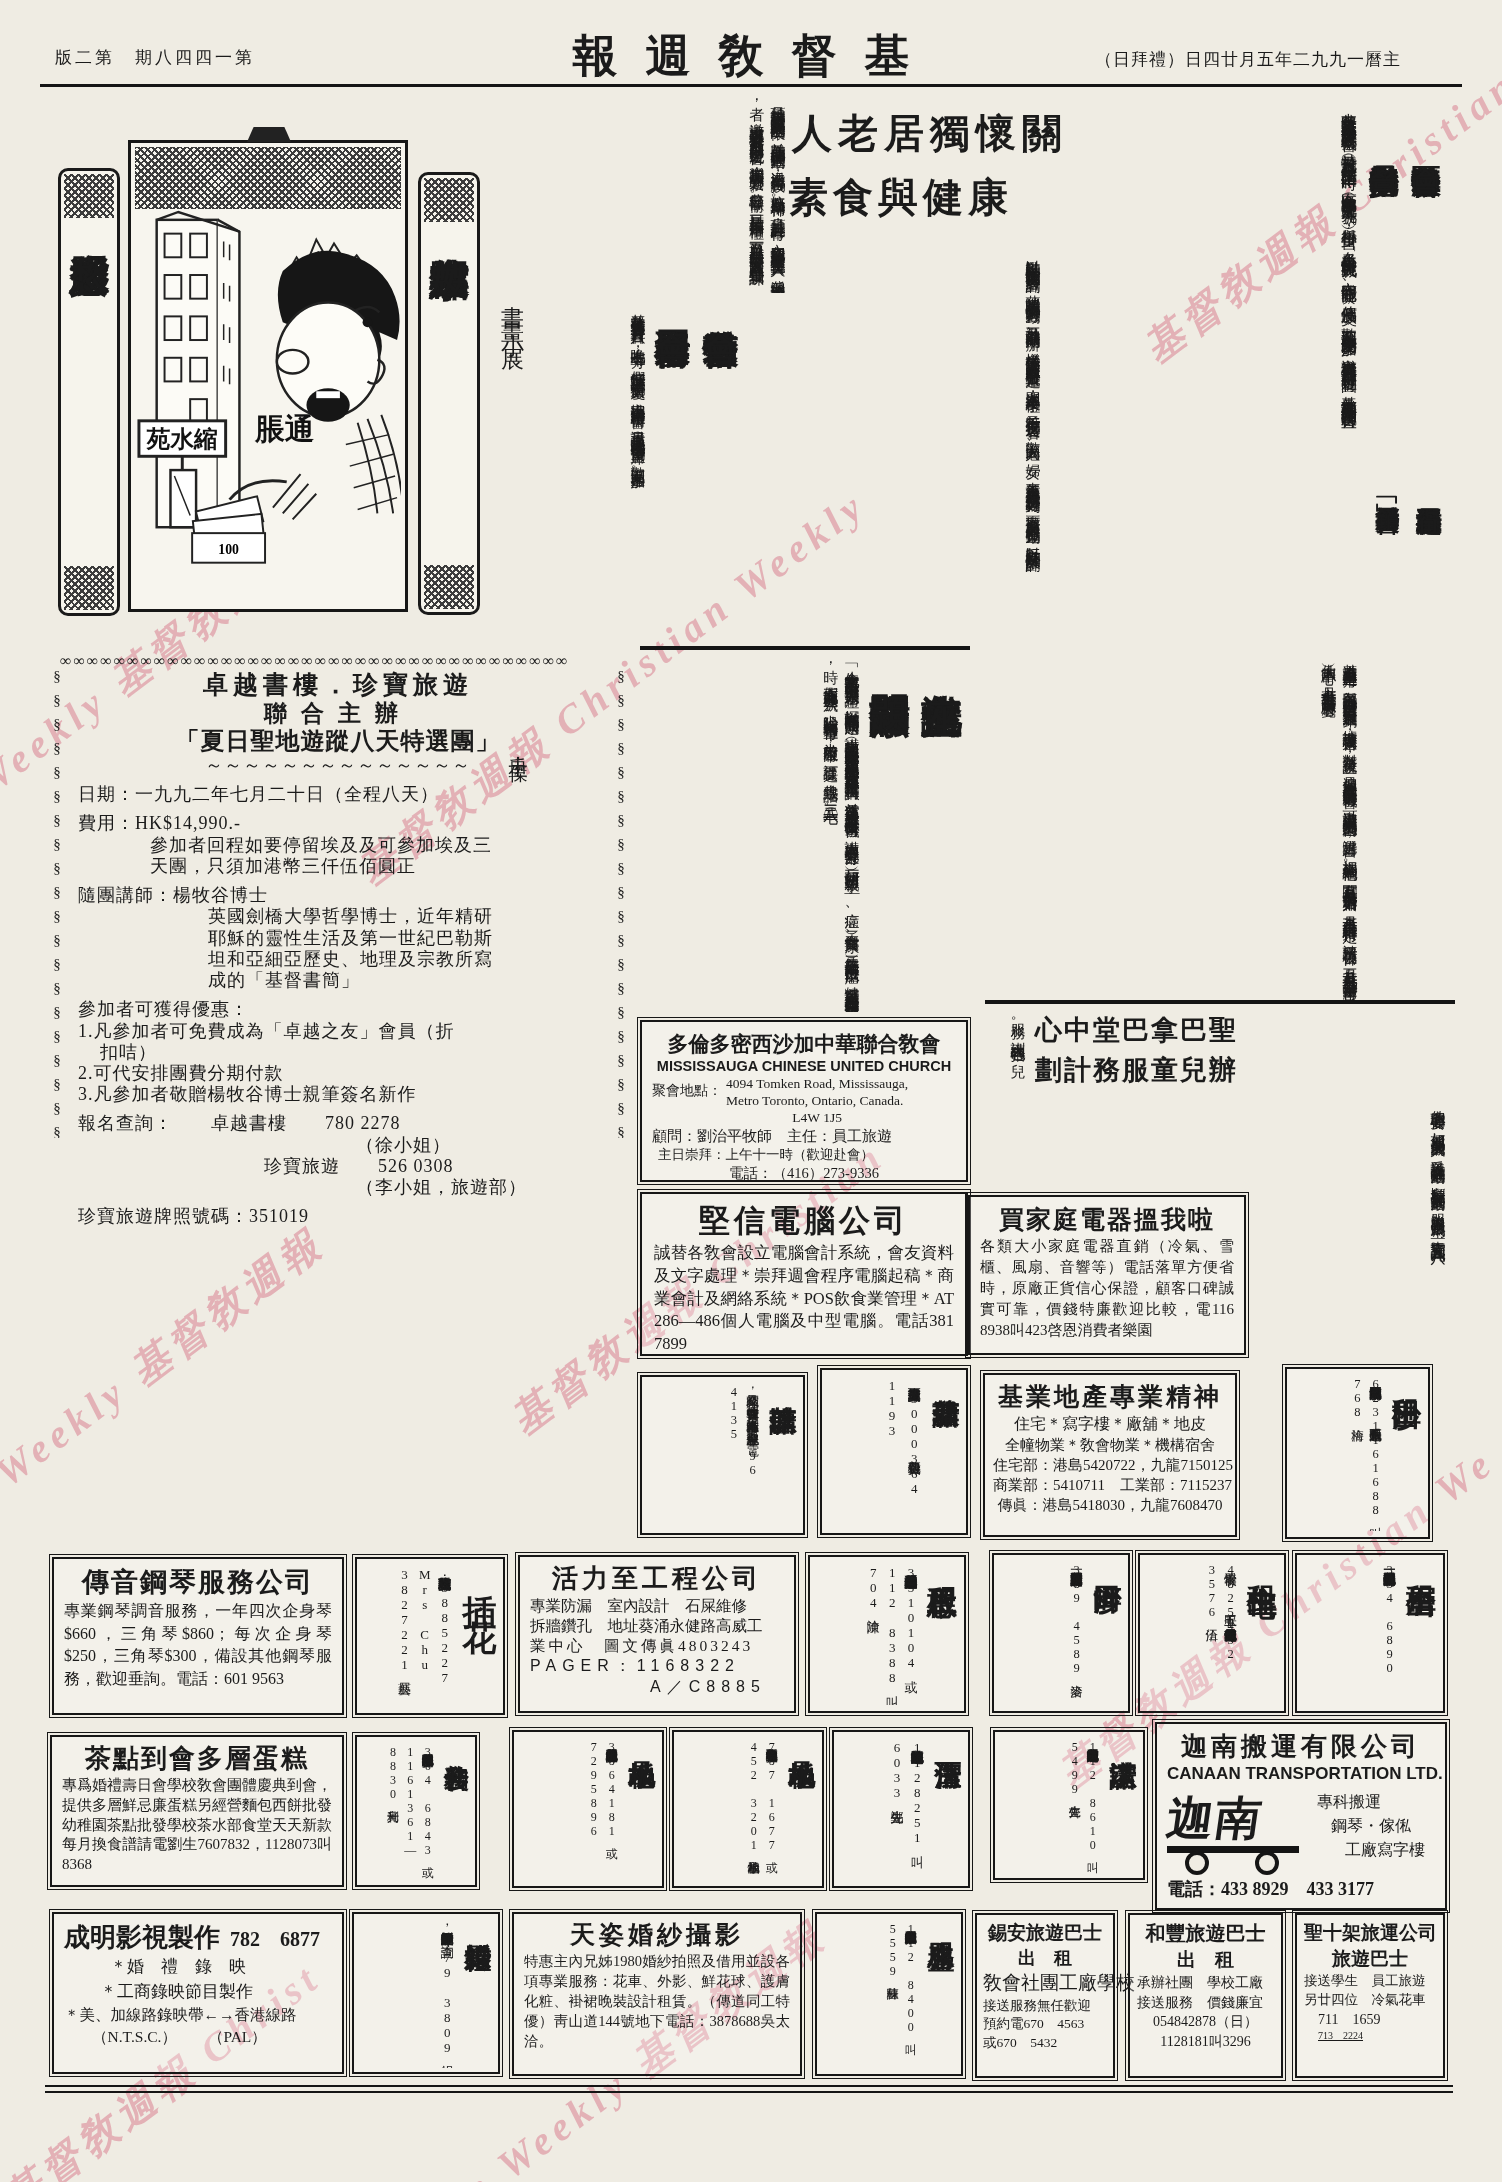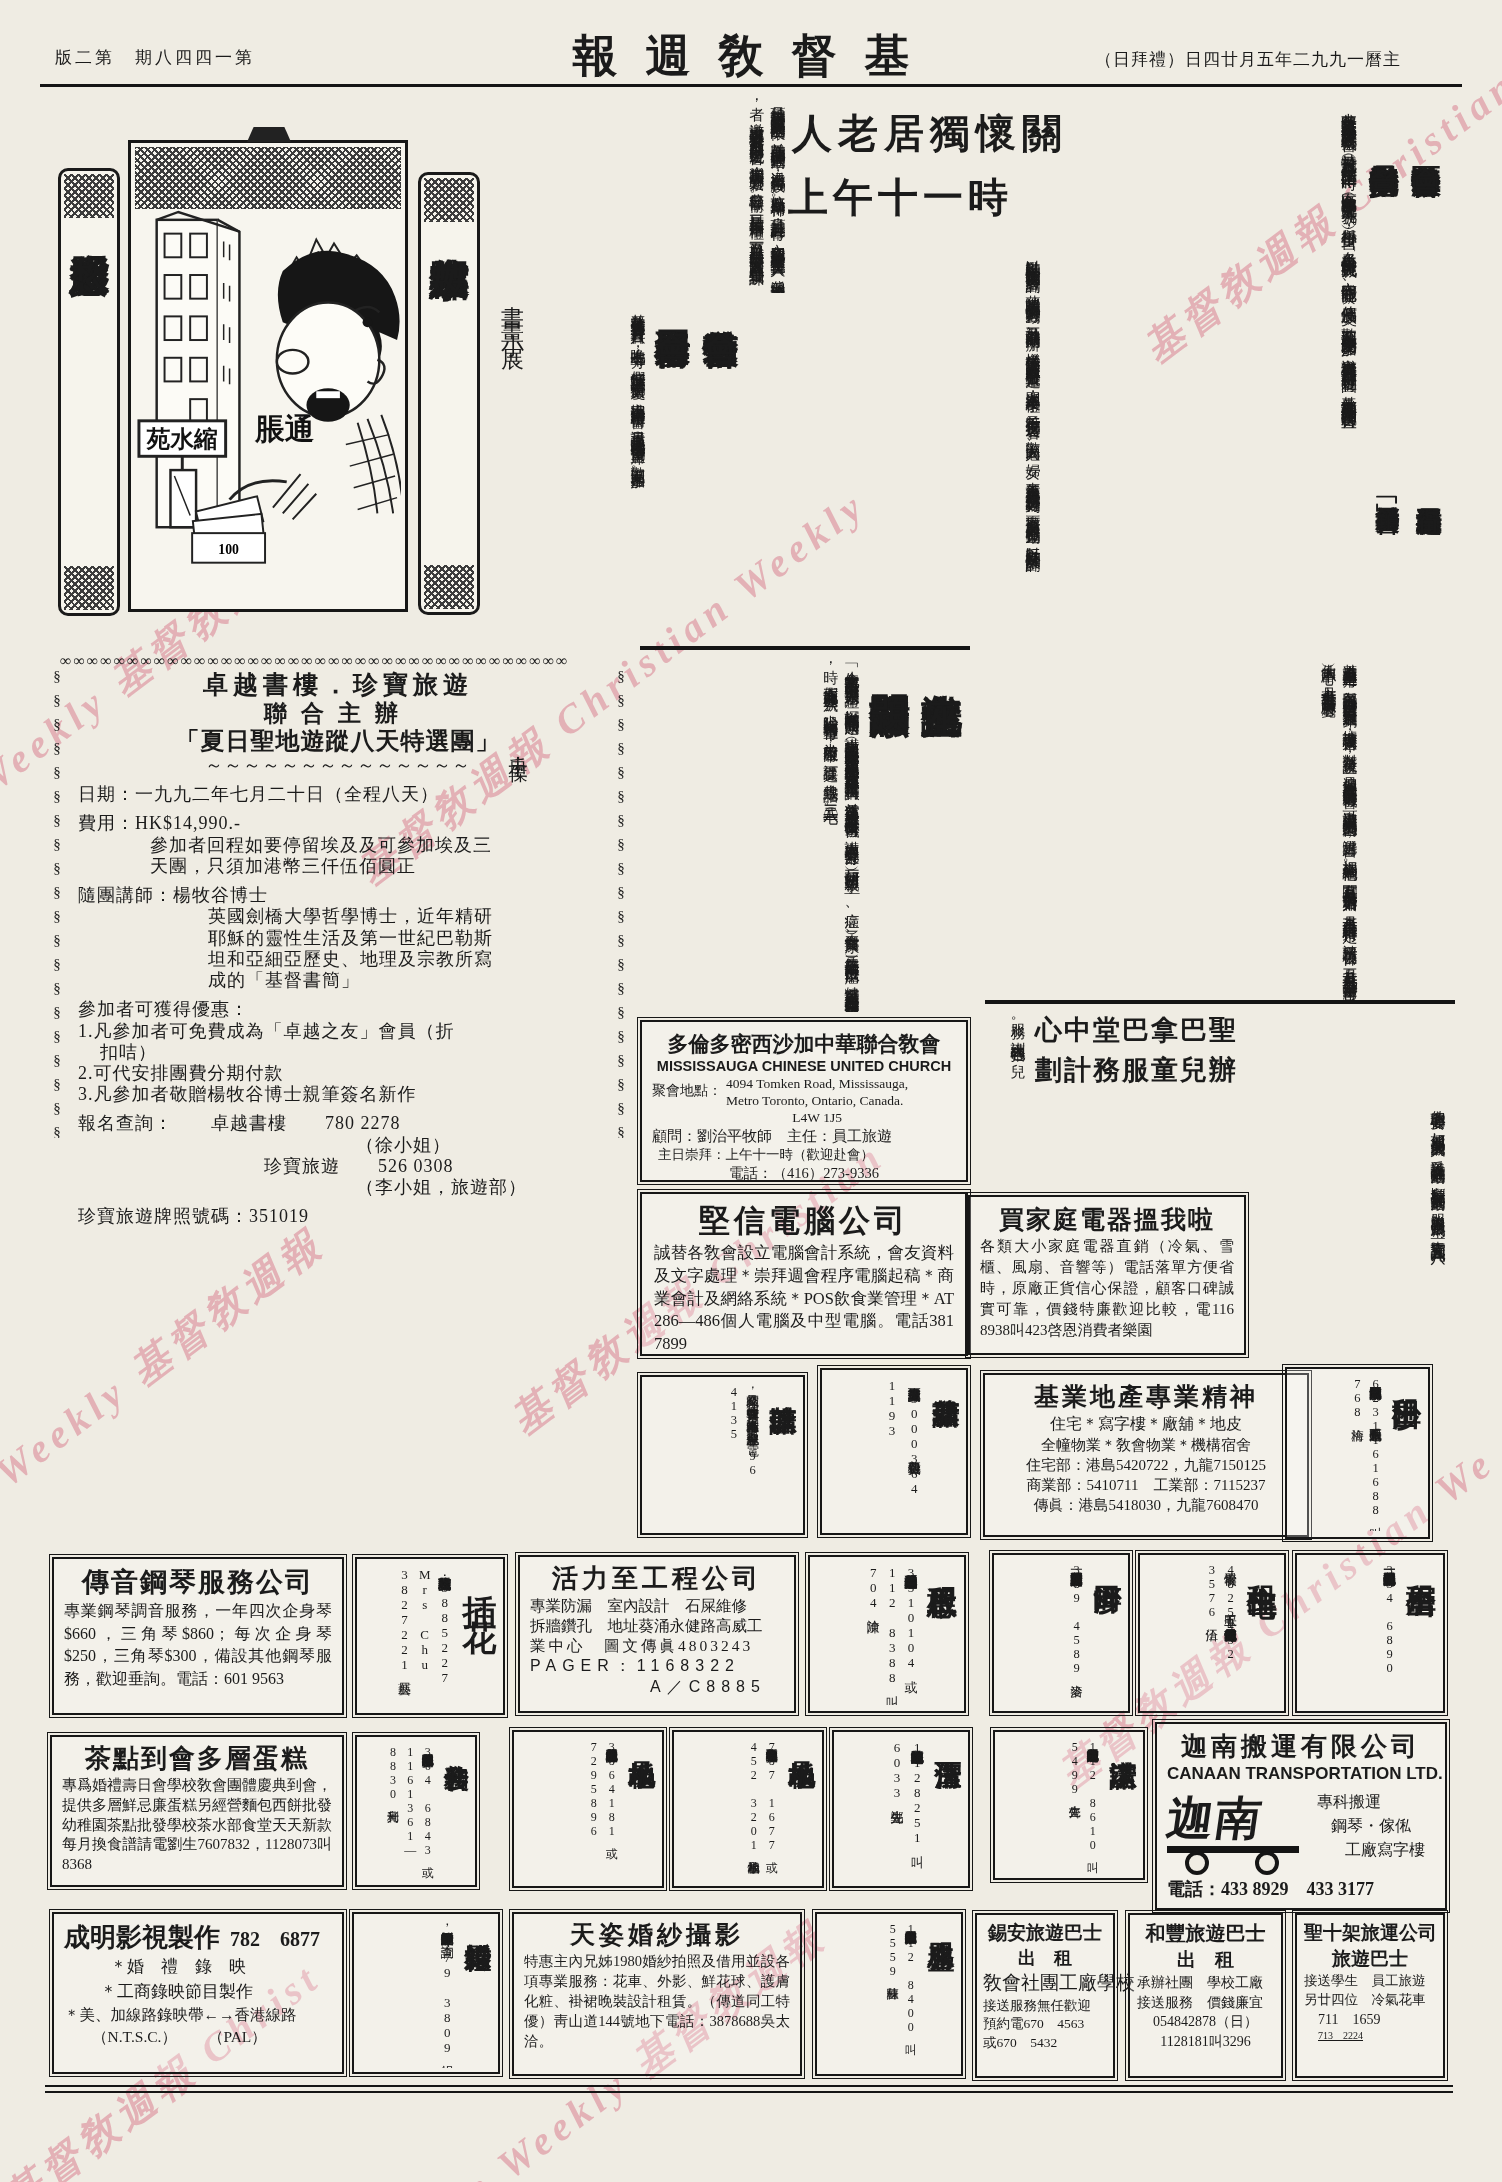--- a/index.html
+++ b/index.html
@@ -115,21 +115,21 @@
   <div class="abs banner" style="left:418px;top:172px;width:62px;height:443px;">
     <div class="bannercap hatch" style="top:3px;"></div>
     <div class="bannercap hatch" style="bottom:3px;"></div>
     <div class="vtext hl" style="font-size:40px;line-height:1;height:340px;">樓宇縮水使人嬲</div>
   </div>
 
   <div class="abs vtext" style="left:497px;top:288px;height:220px;font-size:23px;letter-spacing:14px;">書畫小展</div>
   <div class="abs vtext" style="left:505px;top:742px;height:130px;font-size:19px;letter-spacing:4px;">千里傑．</div>
 
   <div class="abs hl" style="left:792px;top:106px;width:252px;font-size:40px;letter-spacing:6px;white-space:nowrap;">人老居獨懷關</div>
-  <div class="abs hl" style="left:788px;top:170px;width:256px;font-size:40px;letter-spacing:5px;white-space:nowrap;">上午十一時</div>
+  <div class="abs hl" style="left:788px;top:170px;width:256px;font-size:40px;letter-spacing:5px;white-space:nowrap;">素食與健康</div>
   <div class="abs vtext body15" style="left:795px;top:248px;width:248px;height:362px;">以推動社區人士關懷黃大仙區獨居長者計劃，藉「端陽暖萬心」關懷獨居老人行動，於五月端陽節期間舉辦。機構於黃大仙區多間老人社區中心將舉行義工差遣，上門派送糉子及橙子，予行動不便之獨居長者。歡迎區內老人、婦女、靑年義工參與裹糉及親善探訪之服務行列，更歡迎坊衆參與一人一橙募捐運動，以行動支持是次關懷計劃。</div>
   <div class="abs vtext body15" style="left:552px;top:95px;width:236px;height:198px;">是項計劃讓獨居長者直接感受社區人士的關懷，並鼓勵他們積極參與社區活動，透過與鄰舍接觸，培養自助互助精神。是項計劃於五月舉行，內容包括招募與訓練老人及靑年義工共三百人，分派上門親善探訪超過七百名獨居長者，邀請出席鄰近中心於五月卅一日至六月八日期間舉辦之慶祝會，增加獨居長者間之聯繫，分享節日歡愉。目標是募捐一千四百個橙。而於五月卅一日上午十時假聖公會黃大仙老人社區中心舉行義工訓練。</div>
 
   <div class="abs vtext hl" style="left:700px;top:302px;height:310px;font-size:36px;line-height:1.1;">基督敎華僑佈道會</div>
   <div class="abs vtext hl" style="left:652px;top:302px;height:310px;font-size:36px;line-height:1.1;">週四舉行祈禱聚會</div>
   <div class="abs vtext body15" style="left:548px;top:302px;width:100px;height:310px;">基督敎華僑佈道會香港分會於五月廿八日，晚上七時十五分，假灣仔軒尼詩道七十二號新禧大廈2字樓香港迦南堂舉行祈禱會，講員是李漢生弟兄（歐洲福音傳播協會主席）。歡迎同工同道參加。</div>
 
   <div class="abs vtext hl" style="left:1410px;top:142px;height:332px;font-size:30px;line-height:1.1;">中華基督敎會香港區會</div>
   <div class="abs vtext hl" style="left:1368px;top:142px;height:332px;font-size:30px;line-height:1.1;">七月中旬舉辦少年日營</div>
   <div class="abs vtext body16" style="left:1048px;top:100px;width:312px;height:540px;">中華基督敎會香港區會爲使各堂少年人有彼此聯繫機會，特於七月廿五日（禮拜六）上午十時半至下午四時，在區會協和小學（九龍太子道一九一號B）舉行少年日營，名爲「少年夏日體能大挑戰」，內容有體能比賽、佈偶及頒獎，歡迎八至十四歲之少年團友參加。主辦機構於五月廿四日（禮拜日）分別在竹園、黃大仙及樂富商場外介紹活動內容及宣傳。</div>
@@ -208,21 +208,21 @@
   <div class="abs box2 vad" style="left:820px;top:1368px;width:148px;height:167px;">
     <div class="vtext vt-title" style="font-size:27px;height:150px;">殷諾菲傭</div>
     <div class="vtext vt-body" style="font-size:13px;line-height:1.7;height:150px;width:88px;">來港菲傭誠實可靠費用＄3000包機票雜費364 1193</div>
   </div>
 
   <div class="abs box2" style="left:968px;top:1195px;width:278px;height:160px;padding:6px 10px;">
     <div class="ctr hl" style="font-size:25px;letter-spacing:2px;white-space:nowrap;">買家庭電器搵我啦</div>
     <div style="font-size:15px;line-height:1.4;text-align:justify;">各類大小家庭電器直銷（冷氣、雪櫃、風扇、音響等）電話落單方便省時，原廠正貨信心保證，顧客口碑誠實可靠，價錢特廉歡迎比較，電116 8938叫423啓恩消費者樂園</div>
   </div>
 
-  <div class="abs box2" style="left:983px;top:1373px;width:326px;height:164px;padding:5px 8px;">
+  <div class="abs box2" style="left:983px;top:1373px;width:254px;height:164px;padding:5px 8px;">
     <div class="ctr hl" style="font-size:25px;letter-spacing:3px;white-space:nowrap;">基業地產專業精神</div>
     <div class="ctr" style="font-size:16px;line-height:1.35;">住宅＊寫字樓＊廠舖＊地皮</div>
     <div class="ctr" style="font-size:15px;line-height:1.35;">全幢物業＊敎會物業＊機構宿舍</div>
     <div class="ctr" style="font-size:15px;line-height:1.35;white-space:nowrap;">住宅部：港島5420722，九龍7150125</div>
     <div class="ctr" style="font-size:15px;line-height:1.35;white-space:nowrap;">商業部：5410711　工業部：7115237</div>
     <div class="ctr" style="font-size:15px;line-height:1.35;white-space:nowrap;">傳眞：港島5418030，九龍7608470</div>
   </div>
 
   <div class="abs box2 vad" style="left:1285px;top:1367px;width:145px;height:172px;">
     <div class="vtext vt-title" style="font-size:29px;height:154px;">沙田出租</div>

